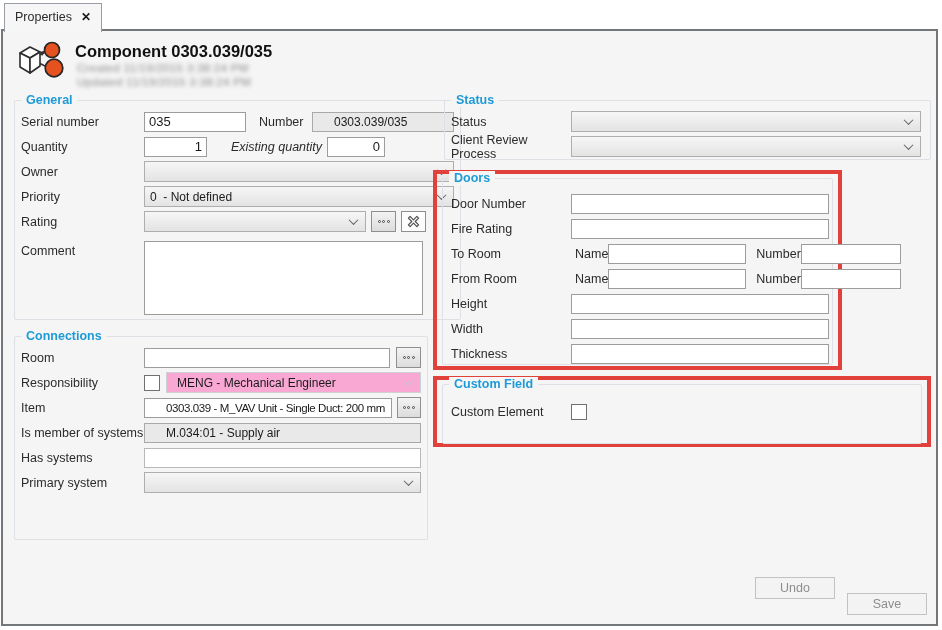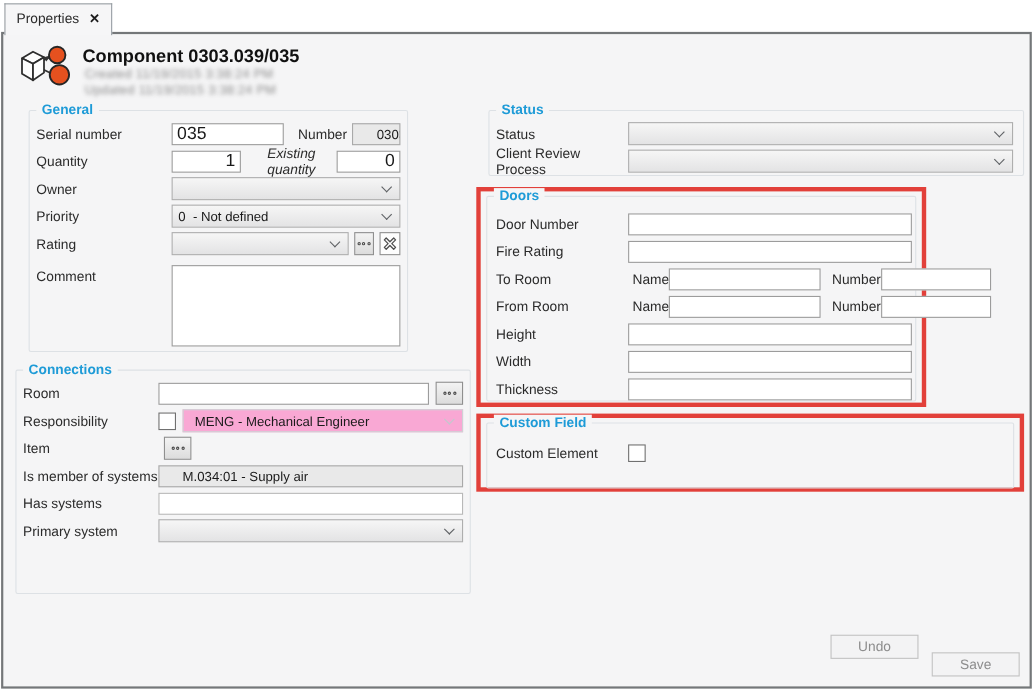--- a/index.html
+++ b/index.html
@@ -28,21 +28,21 @@
   .gbox { position:absolute; border:1px solid #dde1e5; border-radius:2px; }
   .gbox > .gtitle { position:absolute; top:-8px; left:6px; padding:0 5px; background:#f5f5f6;
                     color:#1e9bd7; font-weight:bold; font-size:12.5px; line-height:14px; }
   .rows { padding:8px 6px 0 6px; }
   .row { display:flex; align-items:center; height:25px; }
   .row.top { align-items:flex-start; }
   .lbl { flex:0 0 123px; color:#2b2b2b; }
 
   
   .txt { height:20px; background:#fff; border:1px solid #9c9c9c; font-family:inherit;
-         font-size:16px; color:#1a1a1a; padding:0 4px; outline:none; }
+         font-size:13px; color:#1a1a1a; padding:0 4px; outline:none; }
   .txt.num { text-align:right; }
   .ro  { height:20px; background:#e9e9e9; border:1px solid #a9a9a9; color:#1a1a1a;
          font-size:12px; display:flex; align-items:center; padding:0 21px; overflow:hidden; white-space:nowrap; }
   .dd  { height:21px; background:linear-gradient(#f6f6f6,#e3e3e4); border:1px solid #aeaeae;
          display:flex; align-items:center; padding:0 5px; font-size:12px; color:#1a1a1a; white-space:pre; }
   .dd .fill { flex:1; overflow:hidden; white-space:pre; }
   .chev { width:7px; height:7px; border-right:1.5px solid #5f6265; border-bottom:1.5px solid #5f6265;
           transform:rotate(45deg) translate(-1px,-1px); flex:0 0 auto; margin-right:3px; }
   .dd.disabled { background:#f9a8d4; border-color:#cfd2d5; }
   .dd.disabled .chev { border-color:#c3c8cd; }
@@ -94,21 +94,21 @@
           <path d="M24 13 L24 27 L14 34 L14 19 Z"></path>
         </g>
         <circle cx="36" cy="11" r="7.5" fill="#e5511f" stroke="#262626" stroke-width="1.7"></circle>
         <circle cx="38" cy="29" r="8.8" fill="#e5511f" stroke="#262626" stroke-width="1.7"></circle>
       </svg>
     </div>
     <div class="page-title">Component 0303.039/035</div>
     <div class="ts created">Created 11/19/2015 3:38:24 PM</div>
     <div class="ts updated">Updated 11/19/2015 3:38:24 PM</div>
 
-    <div class="gbox" id="general-box" style="left:23px; top:69px; width:345px; height:220px;">
+    <div class="gbox" id="general-box" style="left:11px; top:69px; width:447px; height:220px;">
       <div class="gtitle">General</div>
       <div class="rows">
         <div class="row">
           <span class="lbl">Serial number</span>
           <input class="txt" style="width: 102px;" value="035">
           <span style="margin-left:13px; width:48px;">Number</span>
           <div class="ro" style="flex:1; margin-left:5px;">0303.039/035</div>
         </div>
         <div class="row">
           <span class="lbl">Quantity</span>
@@ -173,20 +173,21 @@
         <div class="row">
           <span class="lbl">Responsibility</span>
           <span class="cb"></span>
           <div class="dd disabled" style="flex:1; margin-left:6px;">
             <span class="fill" style="padding-left:5px;">MENG - Mechanical Engineer</span>
             <span class="chev"></span>
           </div>
         </div>
         <div class="row">
           <span class="lbl">Item</span>
+          <div class="ro tight" style="width:252px; background:#fff; border-color:#9c9c9c;">0303.039 - M_VAV Unit - Single Duct: 200 mm</div>
           <div class="mini" style="margin-left:5px;">
             <span class="dots">
                 <i></i>
                 <i></i>
                 <i></i>
               </span>
           </div>
         </div>
         <div class="row">
           <span class="lbl">Is member of systems</span>

